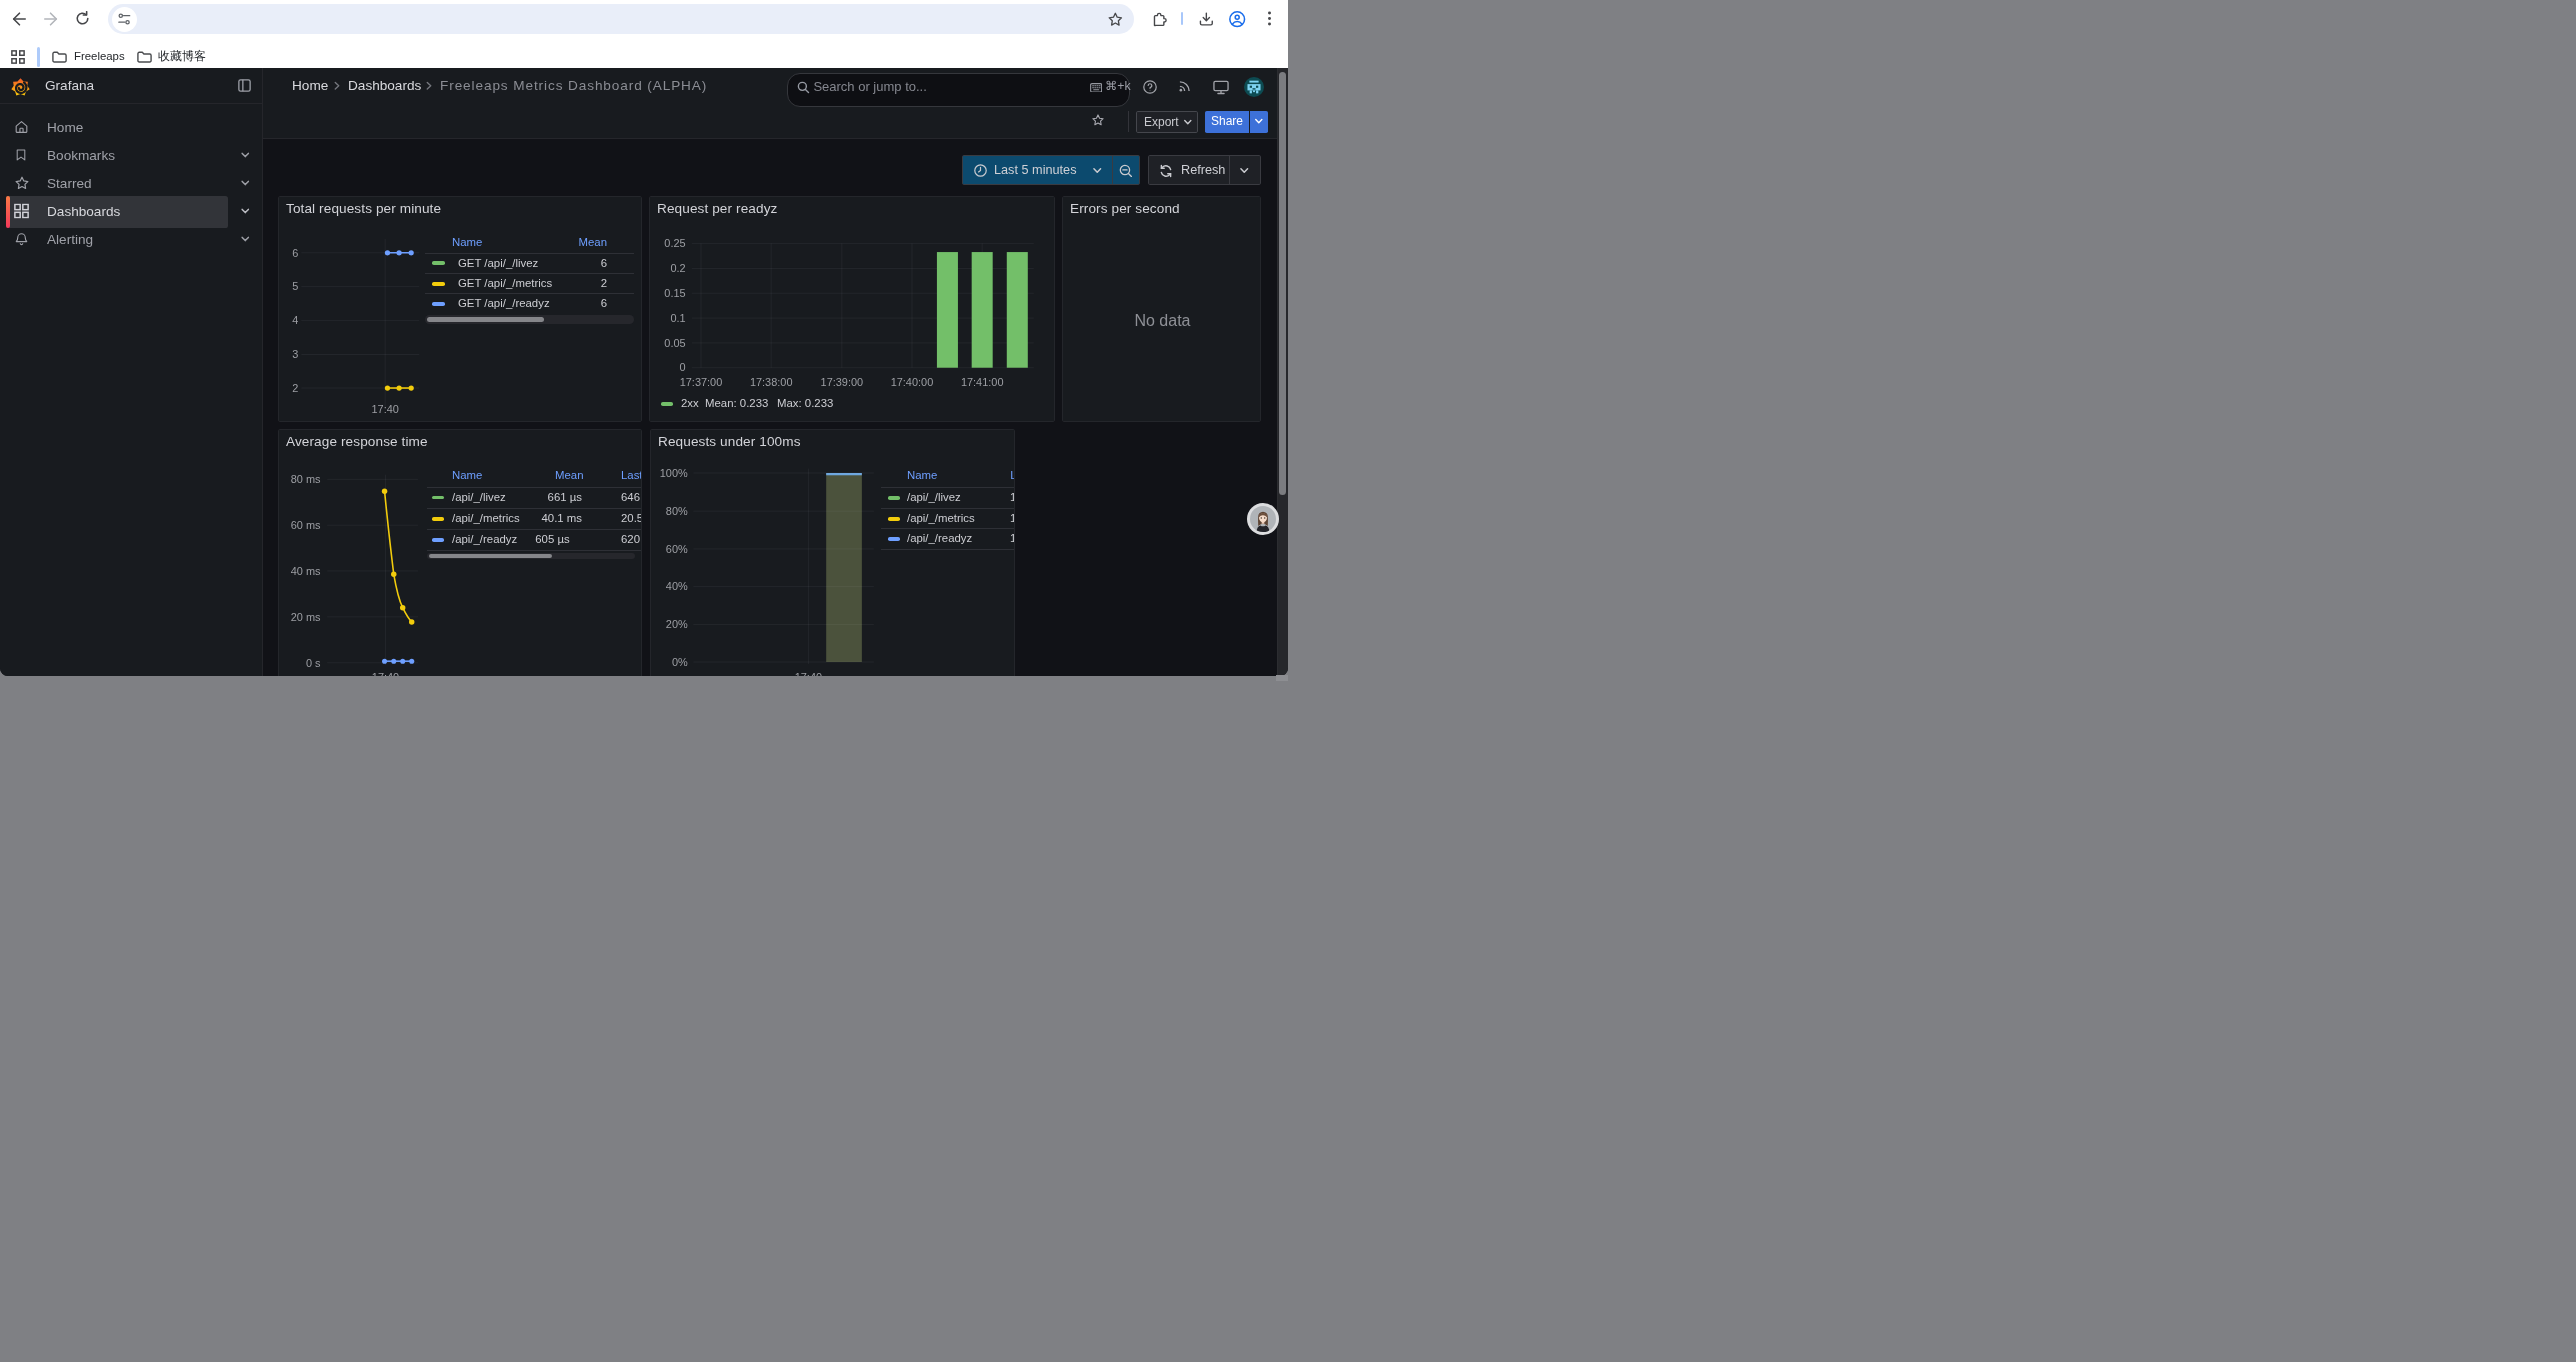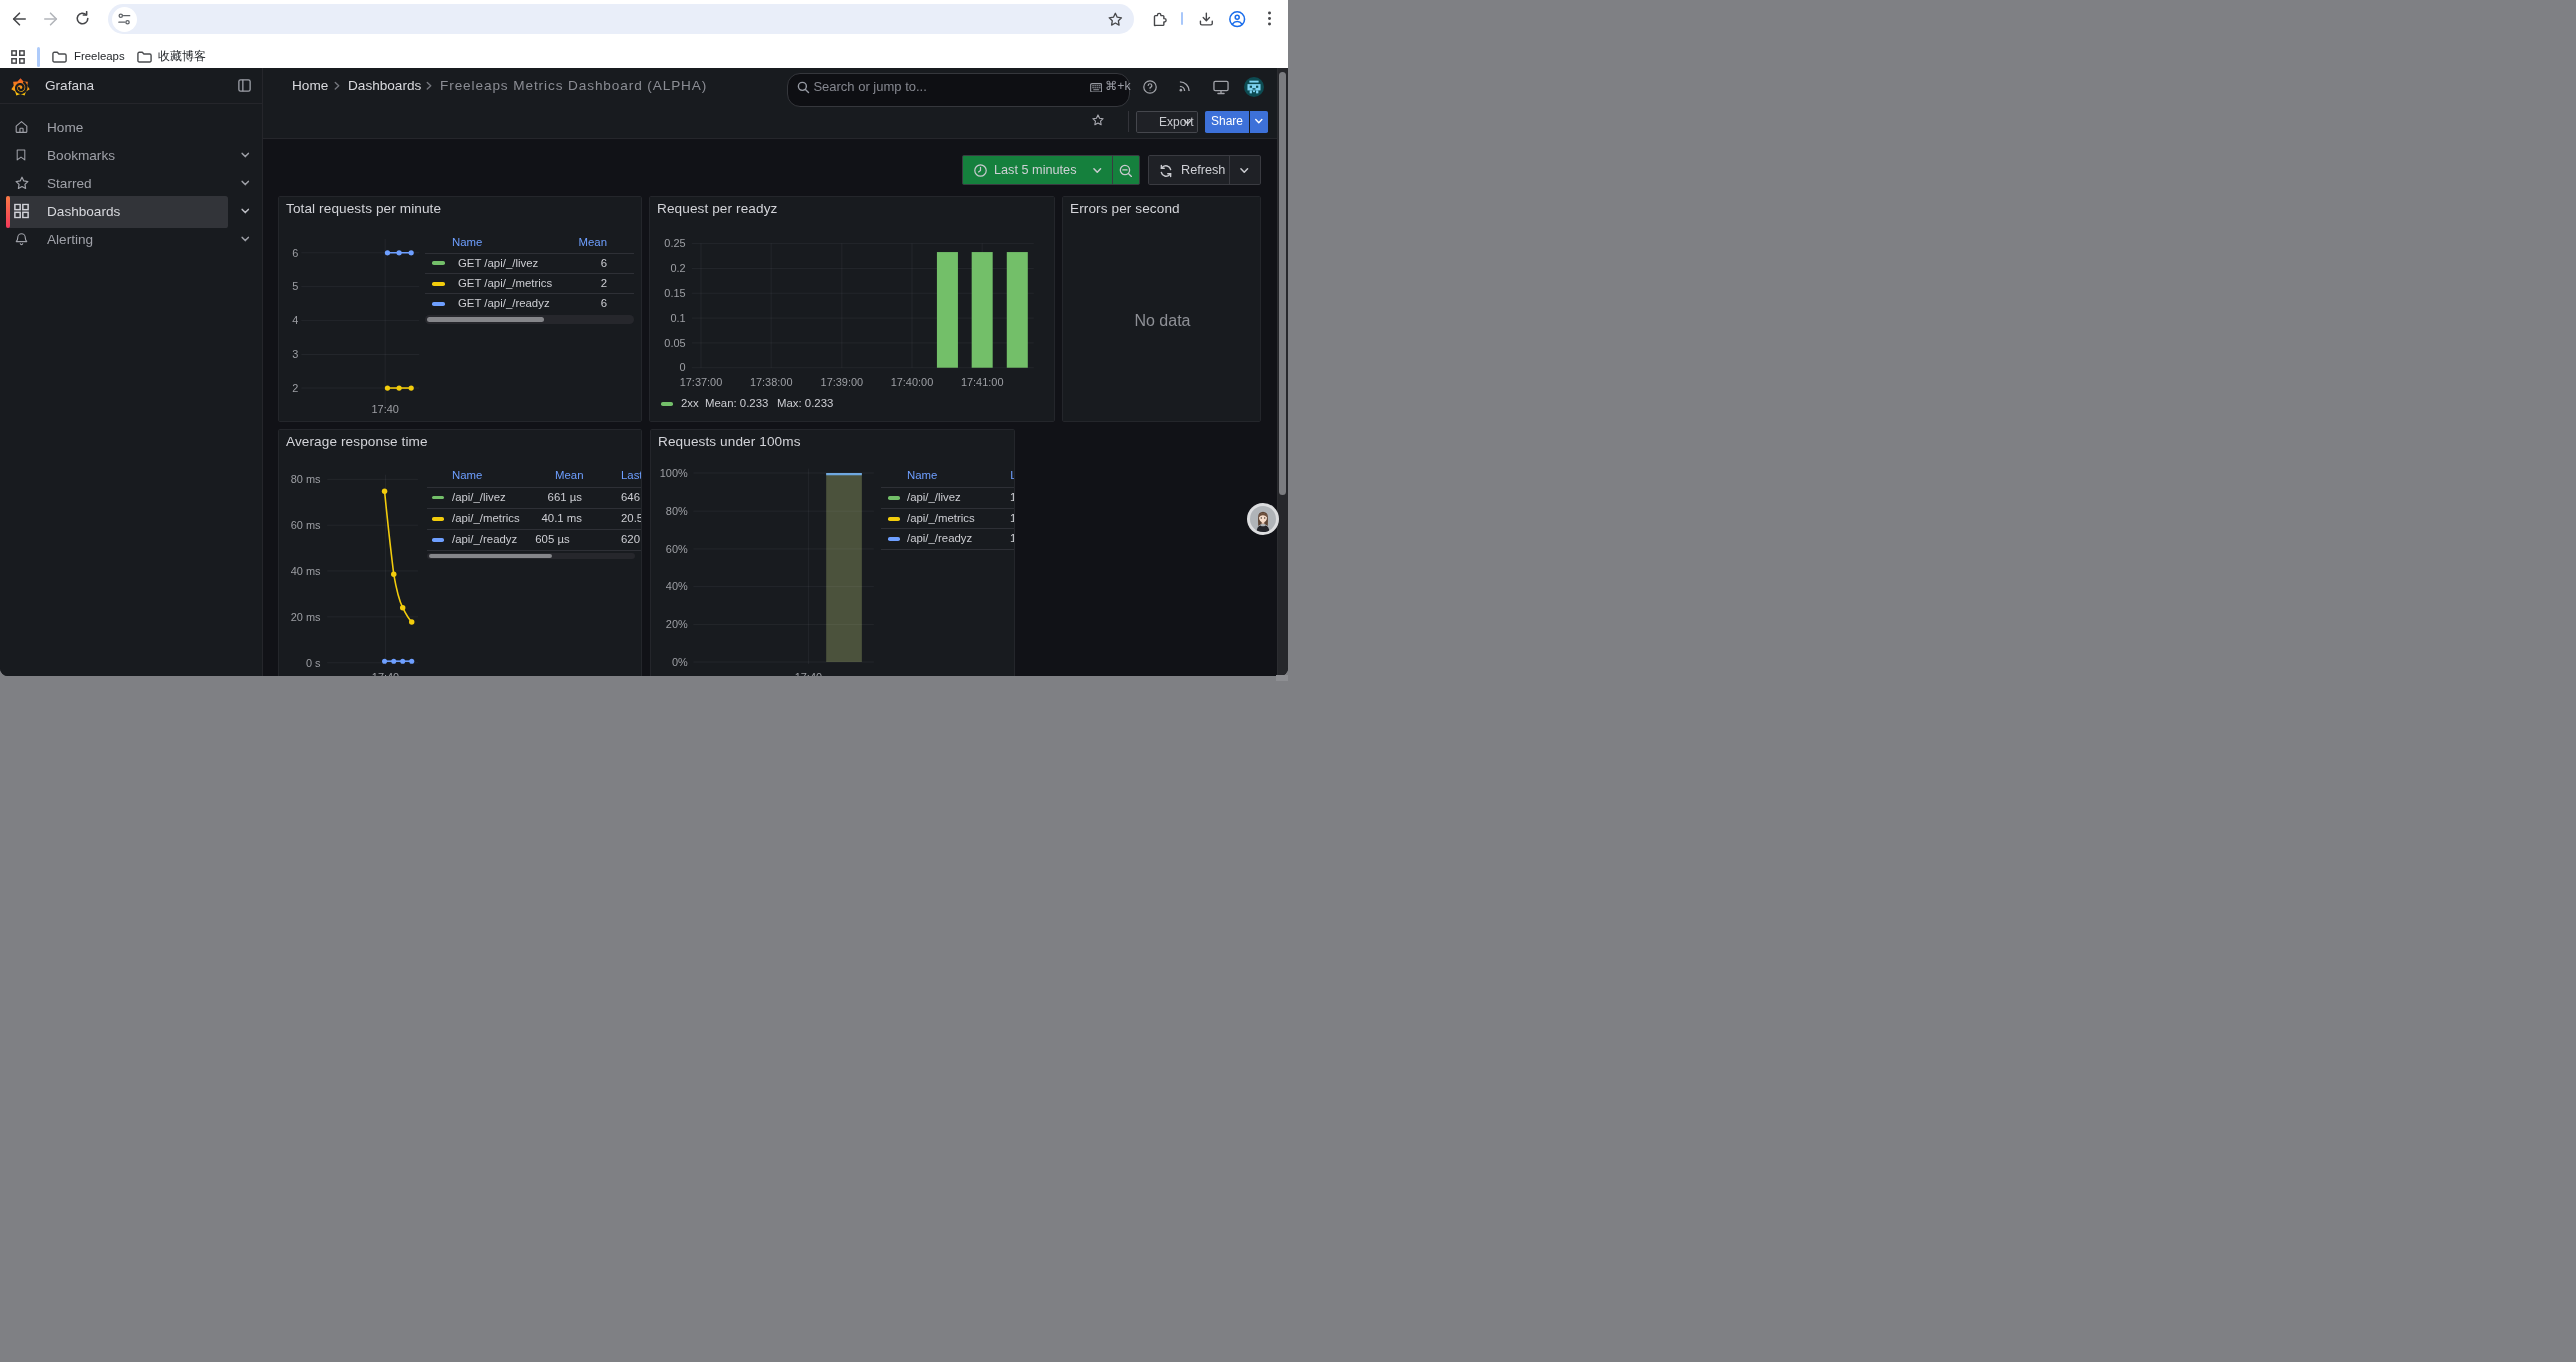--- a/index.html
+++ b/index.html
@@ -223,35 +223,35 @@
             <rect x="9.8" y="12.9" width="3.4" height="1.6"></rect>
           </g>
         </svg>
     </div>
 
     <svg class="abs" style="left:828px;top:45px" width="14" height="14" viewBox="0 0 24 24" fill="none" stroke="#aaabb2" stroke-width="1.9" stroke-linejoin="round">
         <path d="M12 3.3 L14.7 8.9 L20.8 9.8 L16.4 14.1 L17.4 20.2 L12 17.3 L6.6 20.2 L7.6 14.1 L3.2 9.8 L9.3 8.9 Z"></path>
       </svg>
     <div class="abs" style="left:865px;top:43px;width:0.9px;height:21px;background:#33343a"></div>
     <div class="abs" style="left:873px;top:43px;width:62px;height:21.6px;border:0.9px solid #45474d;border-radius:1.8px;background:#1f2126">
-      <div class="abs" style="left:22px;top:0;height:20px;line-height:20px;font-size:12px;color:#c9cacf">Export</div>
+      <div class="abs" style="left:7px;top:0;height:20px;line-height:20px;font-size:12px;color:#c9cacf">Export</div>
       <svg class="abs" style="left:46px;top:7.3px" width="9.6" height="7" viewBox="0 0 11 8" fill="none" stroke="#c9cacf" stroke-width="1.6" stroke-linecap="round" stroke-linejoin="round">
           <path d="M2 1.8 L5.5 5.4 L9 1.8"></path>
         </svg>
     </div>
     <div class="abs" style="left:942px;top:43px;width:44px;height:21.6px;background:#3d71d9;border-radius:1.8px 0 0 1.8px;text-align:center;line-height:21.6px;font-size:12px;font-weight:500;color:#ffffff">Share</div>
     <div class="abs" style="left:987px;top:43px;width:18.4px;height:21.6px;background:#3d71d9;border-radius:0 1.8px 1.8px 0">
       <svg class="abs" style="left:4.4px;top:7.3px" width="9.6" height="7" viewBox="0 0 11 8" fill="none" stroke="#ffffff" stroke-width="1.6" stroke-linecap="round" stroke-linejoin="round">
           <path d="M2 1.8 L5.5 5.4 L9 1.8"></path>
         </svg>
     </div>
   </div>
   <div id="content">
 
-  <div class="abs" style="left:962px;top:87px;width:178px;height:30px;border:0.9px solid #3a3b41;border-radius:1.8px;background:#15803d">
+  <div class="abs" style="left:962px;top:87px;width:178px;height:30px;border:0.9px solid #3a3b41;border-radius:1.8px;background:#0c4a6e">
     <svg class="abs" style="left:10.5px;top:8px" width="13" height="13" viewBox="0 0 15 15" fill="none" stroke="#c9cacf" stroke-width="1.4">
           <circle cx="7.5" cy="7.5" r="6.6"></circle>
           <path d="M7.5 3.8 V7.5 L5.2 9.2" stroke-linecap="round" stroke-linejoin="round"></path>
         </svg>
     <div class="abs" style="left:31px;top:0;height:28px;line-height:28px;font-size:12.7px;font-weight:500;color:#cfd0d5">Last 5 minutes</div>
     <svg class="abs" style="left:129px;top:11px" width="10.5" height="8" viewBox="0 0 12 9" fill="none" stroke="#c9cacf" stroke-width="1.7" stroke-linecap="round" stroke-linejoin="round">
           <path d="M2.2 2 L6 6 L9.8 2"></path>
         </svg>
     <div class="abs" style="left:149px;top:0;width:0.9px;height:28px;background:#3a3b41"></div>
     <svg class="abs" style="left:156px;top:7.5px" width="14" height="14" viewBox="0 0 16 16" fill="none" stroke="#c9cacf" stroke-width="1.5" stroke-linecap="round">

